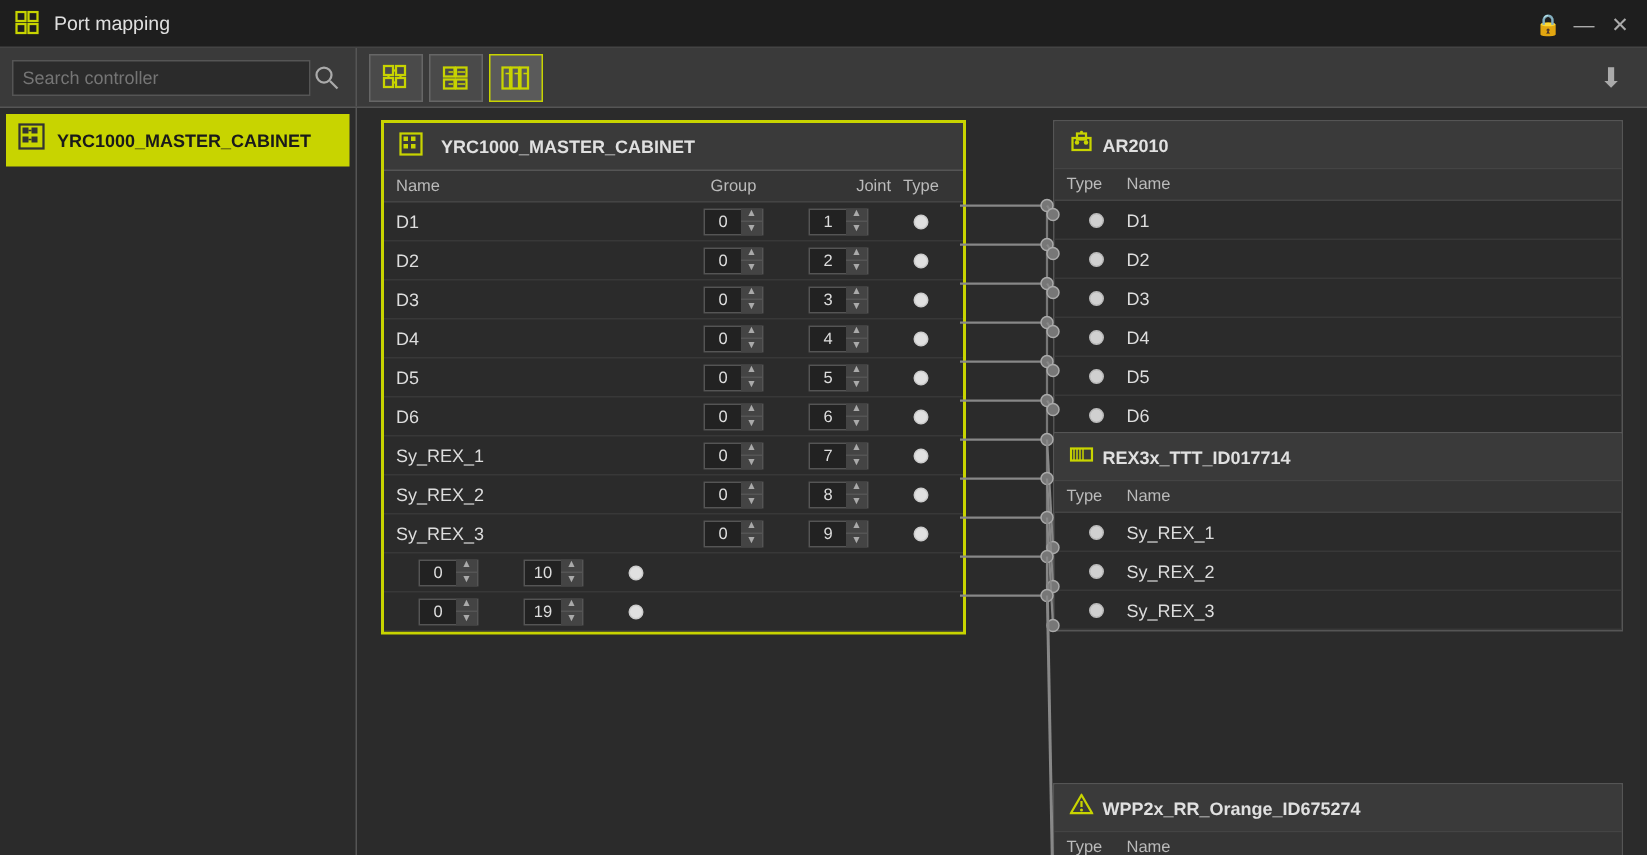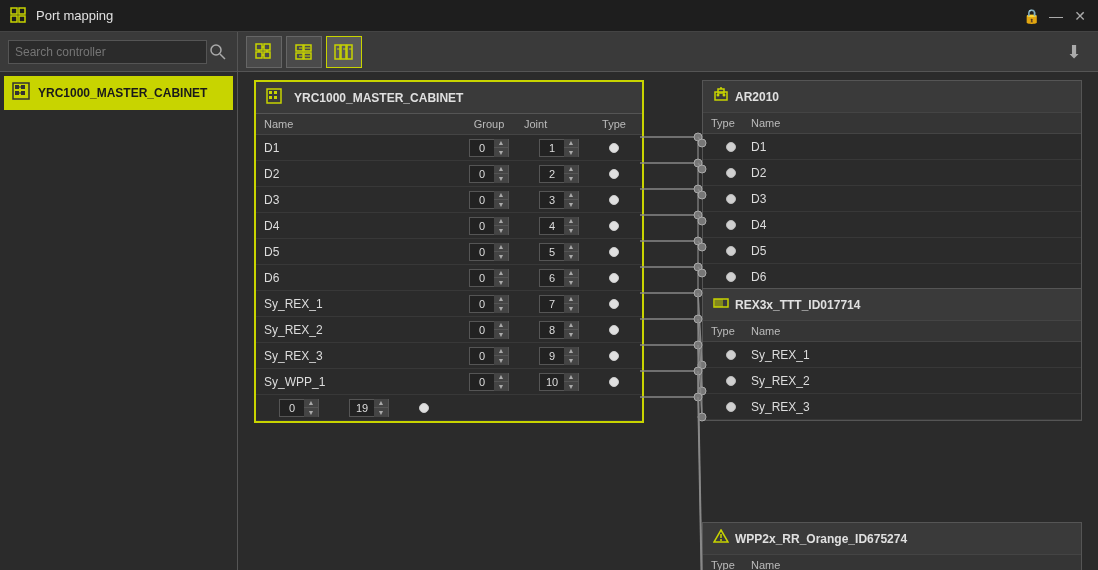--- a/index.html
+++ b/index.html
@@ -167,21 +167,21 @@
     .col-headers {
       display: flex;
       padding: 4px 8px;
       border-bottom: 1px solid #444;
       background: #353535;
       color: #bbb;
       font-size: 11px;
     }
     .col-name { flex: 1; }
     .col-group { width: 70px; text-align: center; }
-    .col-joint { width: 70px; text-align: left; }
+    .col-joint { width: 70px; text-align: right; }
     .col-type { width: 40px; text-align: center; }
 
     .data-row {
       display: flex;
       align-items: center;
       padding: 2px 8px;
       border-bottom: 1px solid #383838;
       height: 26px;
     }
     .row-name { flex: 1; font-size: 12px; color: #ddd; }
@@ -639,21 +639,20 @@
           <button class="spin-up">▲</button>
           <button class="spin-down">▼</button>
         </div>
       </div>
     </div>
     <div class="dot-cell">
       <div class="dot white"></div>
     </div>
   </div>
           <div class="data-row">
-    <span class="row-name">Sy_WPP_1</span>
     <div class="spinner-group">
       <div class="spinner-box">
         <span class="spinner-val">0</span>
         <div class="spinner-btns">
           <button class="spin-up">▲</button>
           <button class="spin-down">▼</button>
         </div>
       </div>
     </div>
     <div class="spinner-group">

